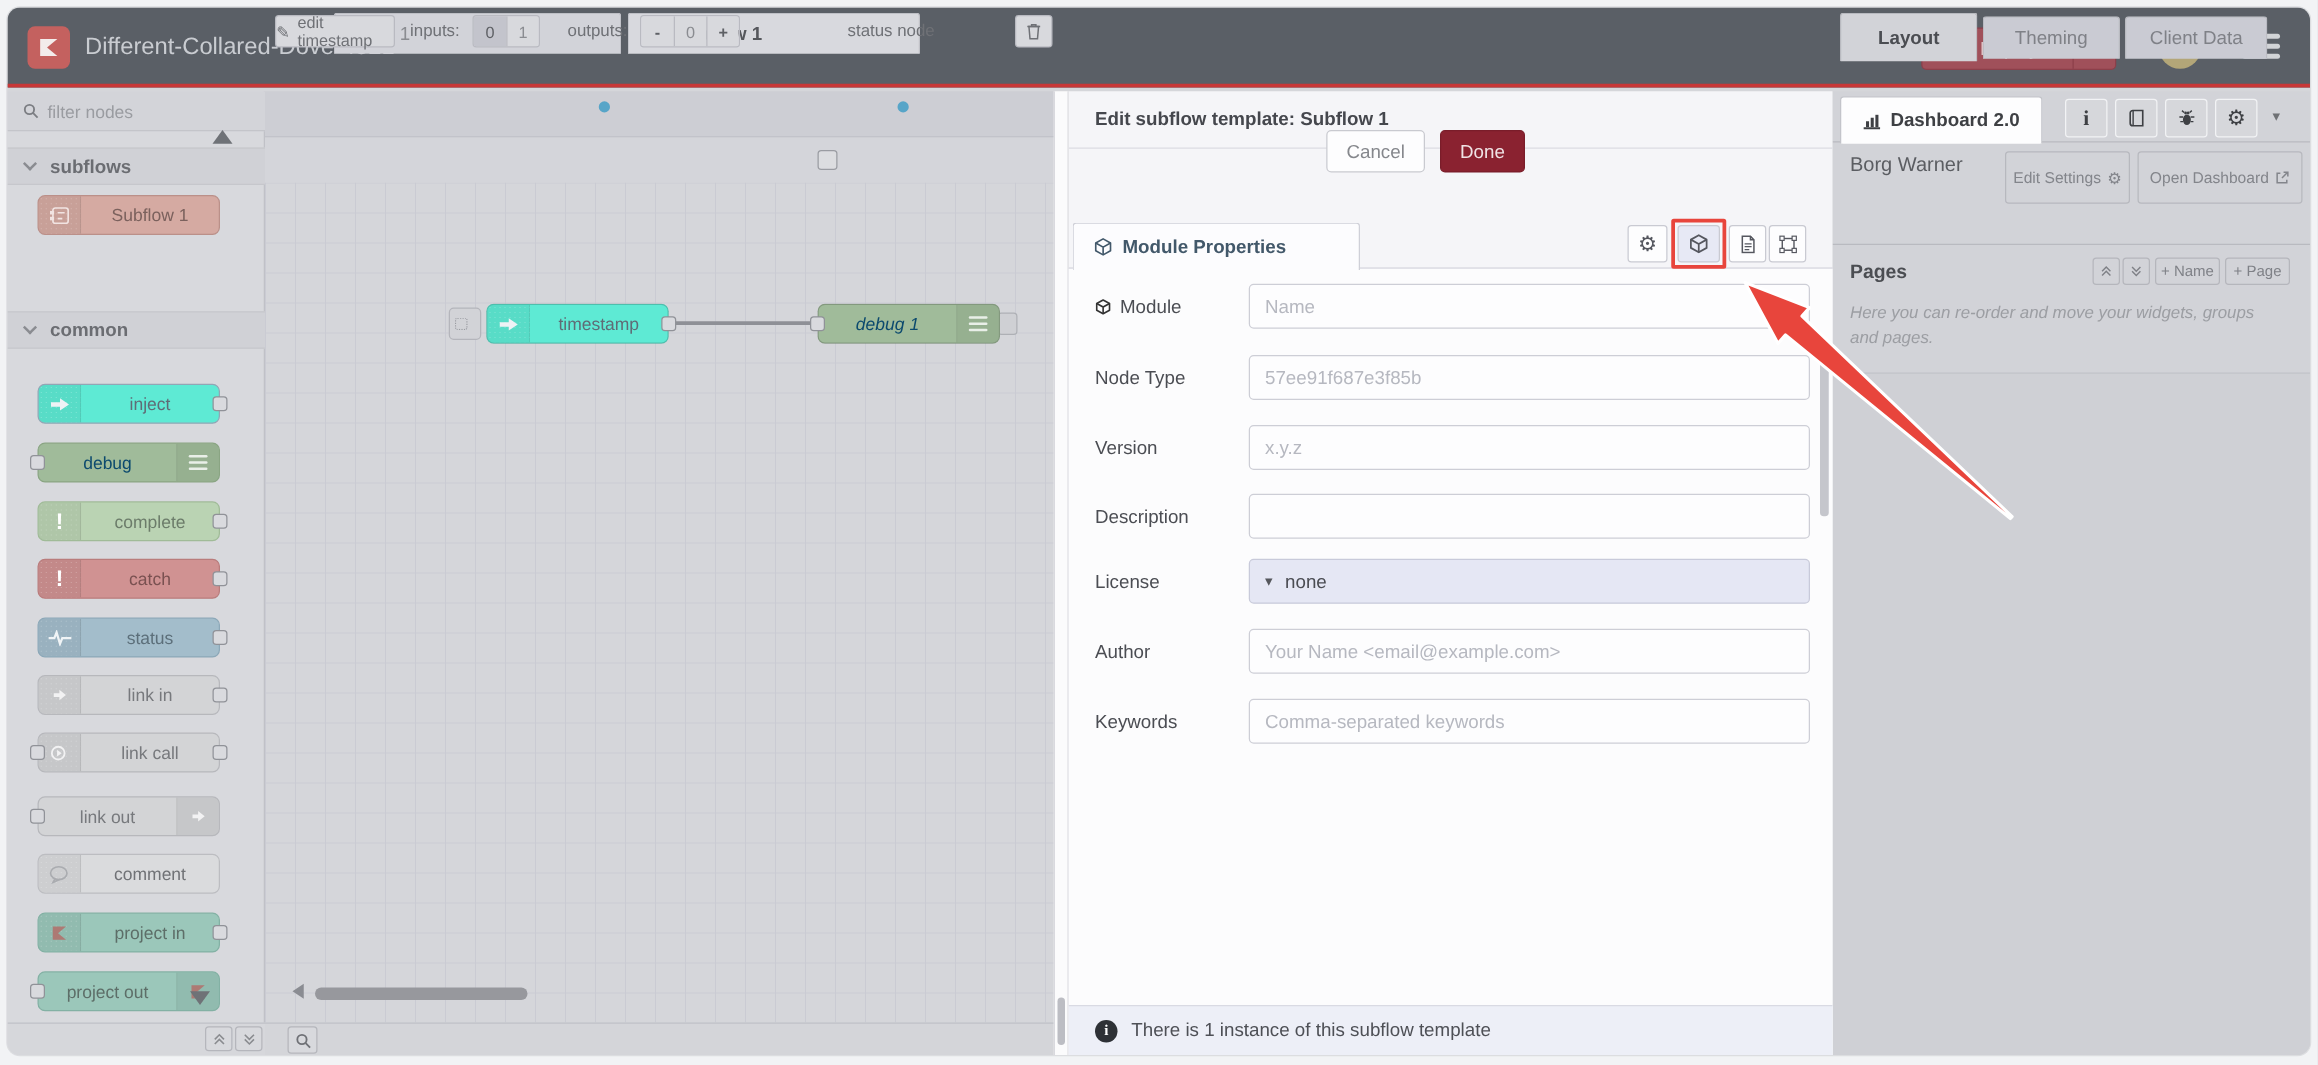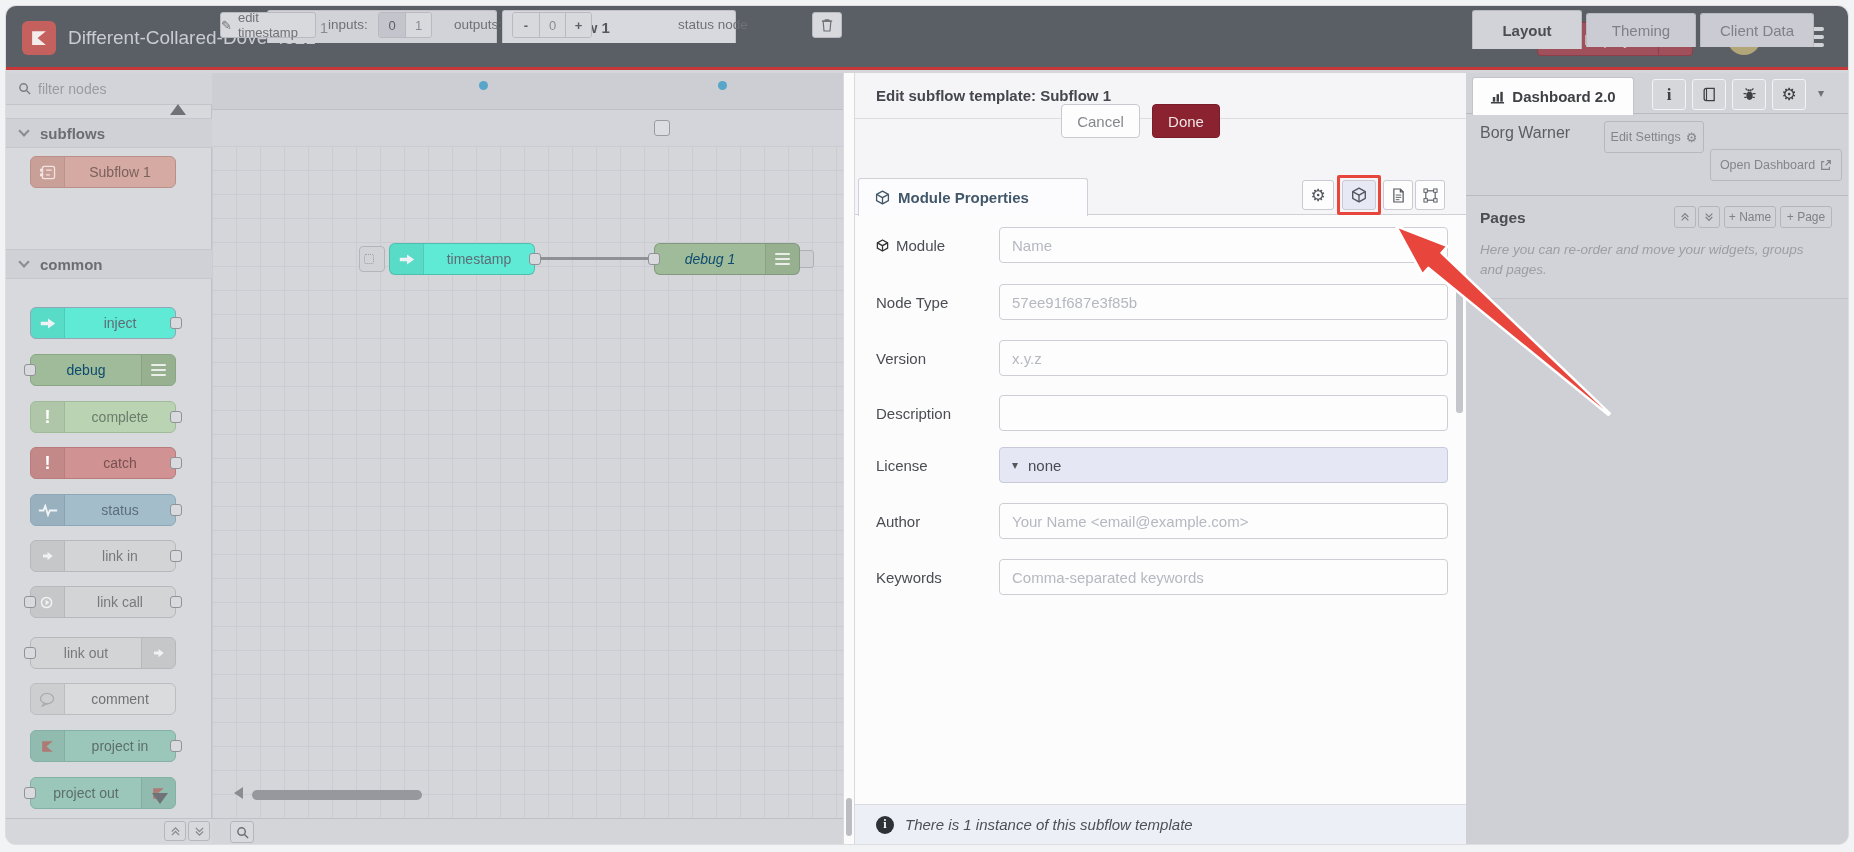--- a/index.html
+++ b/index.html
@@ -122,34 +122,34 @@
   .frm-input::placeholder { color:#b6b8c0; }
   .lic-select { position:absolute; left:144px; width:449px; height:36px; background:#e5e7f4; border:1px solid #c8cada;
     border-radius:4px; display:flex; align-items:center; font-size:15px; color:#4a4c52; }
   .lic-select .car { margin:0 10px 0 12px; color:#55575c; font-size:12px; }
   .dlg-scroll { position:absolute; left:601px; top:210px; width:7px; height:130px; background:#c5c6cc; border-radius:3px; }
   .dlg-foot { position:absolute; left:0; top:731px; width:611px; height:40px; background:#edeff7;
     border-top:1px solid #d9dae3; display:flex; align-items:center; }
   .info-circle { width:18px; height:18px; border-radius:50%; background:#2e3136; color:#fff;
     font-family:"Liberation Serif",serif; font-weight:bold; font-size:12px; display:flex; align-items:center;
     justify-content:center; margin:0 11px 0 21px; }
-  .dlg-foot .txt { font-style:italic; font-size:15px; color:#4e5056; }
+  .dlg-foot .txt { font-size:15px; color:#4e5056; }
 
   
   .sidebar { position:absolute; left:1460px; top:67px; width:382px; height:771px; background:#d2d3d8; }
   .sb-tabbar { position:absolute; left:1460px; top:67px; width:382px; height:41px; border-bottom:1px solid #b9bac0; z-index:3; }
   .sb-tab { position:absolute; left:6px; top:4px; width:162px; height:38px; background:#fdfdfe;
     border:1px solid #c3c4ca; border-bottom:none; border-radius:3px 3px 0 0; display:flex; align-items:center;
     justify-content:center; font-weight:bold; font-size:15px; color:#3e4044; }
   .sb-tab svg { margin-right:7px; }
   .sb-ibtn { position:absolute; top:6px; width:34px; height:31px; border:1px solid #f2f3f5; border-radius:3px;
     background:#d6d7db; display:flex; align-items:center; justify-content:center; color:#3e4044; }
   .sb-row2 { position:absolute; left:1460px; top:108px; width:382px; height:40px; }
   .sb-project { position:absolute; left:14px; top:10px; font-size:16px; color:#5b5d62; }
-  .sb-btn { position:absolute; top:7px; height:32px; border:1px solid #b7b8be; border-radius:3px;
+  .sb-btn { position:absolute; top:7px; height:42px; border:1px solid #b7b8be; border-radius:3px;
     color:#83858b; font-size:12.5px; display:flex; align-items:center; justify-content:center; gap:5px; }
   .sb-tabs { position:absolute; left:1460px; top:148px; width:382px; height:42px; border-bottom:1px solid #b9bac0; }
   .sb-t { position:absolute; height:34px; top:7px; background:#cacbd3; border:1px solid #b9bac0; border-bottom:none;
     border-radius:3px 3px 0 0; display:flex; align-items:center; justify-content:center; font-size:15px; color:#7f8187; }
   .sb-t.active { top:4px; height:39px; background:#d2d3d8; font-weight:bold; color:#4b4d52; z-index:2; }
   .pages-title { position:absolute; left:1474px; top:203px; font-size:15.5px; font-weight:bold; color:#4b4d52; }
   .pg-btn { position:absolute; top:200px; height:22px; border:1px solid #b5b6bc; border-radius:3px;
     color:#7f8187; font-size:12px; display:flex; align-items:center; justify-content:center; background:transparent; }
   .pages-desc { position:absolute; left:1474px; top:234px; width:345px; font-style:italic; font-size:13.5px;
     color:#9c9ea3; line-height:1.5; }
@@ -544,21 +544,21 @@
     </div>
     <span class="abs" style="left:352px; top:13px; color:#6f7175; font-size:12px;">▾</span>
   </div>
 
   <div class="sb-row2">
     <span class="sb-project">Borg Warner</span>
     <div class="sb-btn" style="left:138px; width:100px;">
       <span>Edit Settings</span>
       <span style="font-size:13px;">⚙</span>
     </div>
-    <div class="sb-btn" style="left:244px; width:132px;margin-top:28px;">
+    <div class="sb-btn" style="left:244px; width:132px;">
       <span>Open Dashboard</span>
       <svg width="12" height="12" viewBox="0 0 14 14">
           <path d="M5 3 H2 V12 H11 V9" fill="none" stroke="currentColor" stroke-width="1.4"></path>
           <path d="M8 2 H12 V6 M12 2 L6.5 7.5" fill="none" stroke="currentColor" stroke-width="1.4"></path>
         </svg>
     </div>
   </div>
 
   <div class="sb-tabs"></div>
   <div class="sb-t active" style="left:1466px; width:110px;">Layout</div>

